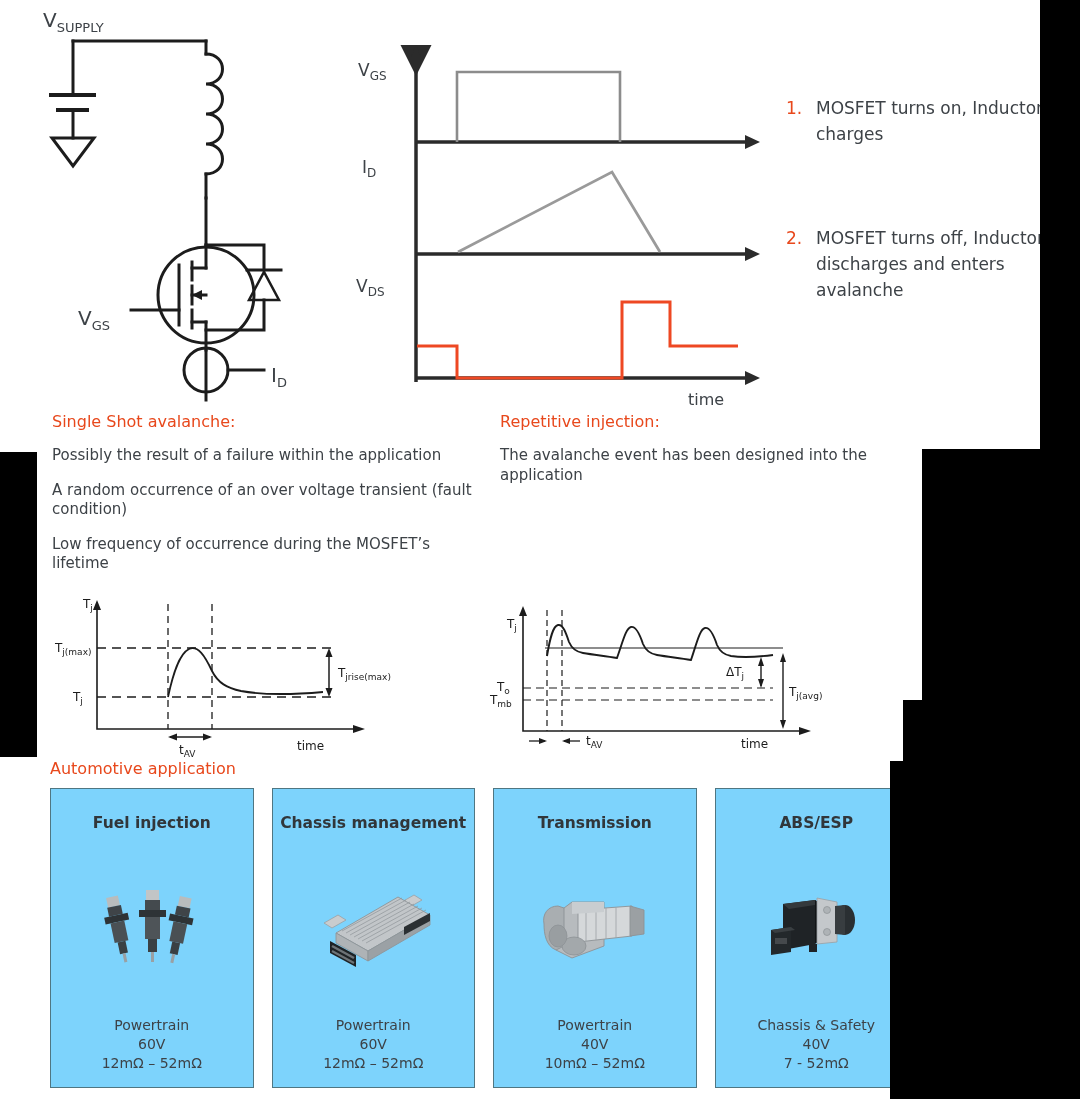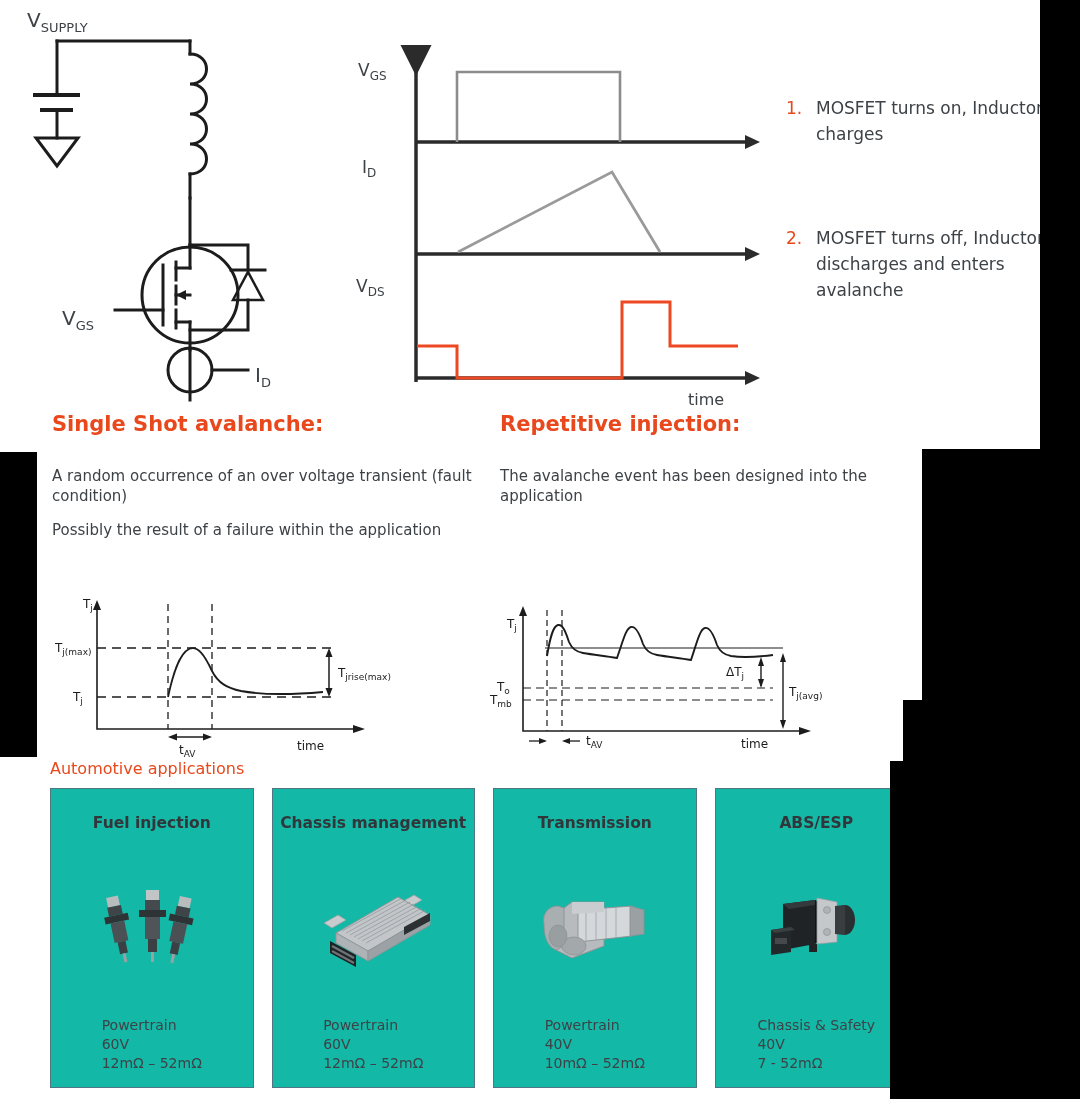--- a/index.html
+++ b/index.html
@@ -15,55 +15,55 @@
 
   
   .mask{position:absolute;background:#000000;}
   #mask-left   {left:0;   top:452px; width:37px;  height:305px;}
   #mask-right-a{left:922px;top:449px; width:158px; height:280px;}
   #mask-right-b{left:903px;top:700px; width:177px; height:61px;}
   #mask-right-c{left:890px;top:761px; width:190px; height:338px;}
   #mask-right-top{left:1040px;top:0px; width:40px; height:449px;}
 
   
-  #circuit{left:0;top:0;width:340px;height:400px;}
+  #circuit{left:16px;top:0;width:340px;height:400px;}
 
   
   #waveform{left:340px;top:30px;width:430px;height:380px;}
 
   
   #steps{left:786px;top:95px;width:260px;}
   .step{display:flex;margin-bottom:78px;}
   .step-num{color:#e8481c;font-size:17px;width:30px;flex:0 0 30px;line-height:26px;}
   .step-txt{font-size:17px;line-height:26px;color:#3d4247;}
 
   
   #col-left {left:52px; top:412px; width:420px;}
   #col-right{left:500px;top:412px; width:420px;}
-  .col-head{color:#e8481c;font-weight:bold;font-size:21px;margin-bottom:31px;}
+  .col-head{color:#e8481c;font-weight:normal;font-size:16px;margin-bottom:15px;}
   .col-p{font-size:15px;line-height:19.5px;margin-bottom:15px;color:#3d4247;}
 
   
   #graph-single{left:55px; top:592px; width:390px;height:165px;}
   #graph-rep   {left:483px;top:598px; width:360px;height:160px;}
 
   
   #auto-title{left:50px;top:759px;font-size:16px;color:#e8481c;}
   #cards{left:50px;top:788px;width:868px;height:300px;display:flex;gap:18px;}
   .card{
     flex:1 1 0;
     border:1.6px solid #4f7682;
-    background:#14b8a6;
+    background:#7dd3fc;
     display:flex;flex-direction:column;align-items:center;
     box-sizing:border-box;
     padding-top:24px;padding-bottom:14px;
   }
   .card-title{font-weight:bold;font-size:15.5px;color:#31363a;text-align:center;line-height:21px;}
   .card-img{flex:1 1 auto;display:flex;align-items:center;justify-content:center;width:100%;}
-  .card-specs{font-size:14px;line-height:19px;color:#3d4247;}
+  .card-specs{font-size:14px;line-height:19px;text-align:center;color:#3d4247;}
 
   svg{display:block;overflow:visible;}
   text{font-family:"DejaVu Sans","Liberation Sans",sans-serif;}
 </style>
 </head>
 <body>
 
 <div class="abs" id="circuit">
   <svg width="340" height="400" viewBox="0 0 340 400">
     <g stroke="#1c1c1c" stroke-width="3" fill="none" stroke-linecap="square">
@@ -161,22 +161,23 @@
     <span class="step-txt">MOSFET turns on, Inductor charges</span>
   </div>
   <div class="step">
     <span class="step-num">2.</span>
     <span class="step-txt">MOSFET turns off, Inductor discharges and enters avalanche</span>
   </div>
 </div>
 
 <div class="abs" id="col-left">
   <div class="col-head">Single Shot avalanche:</div>
+  <div class="col-p">Possibly the result of a failure within the application</div>
   <div class="col-p">A random occurrence of an over voltage transient (fault condition)</div>
-  <div class="col-p">Possibly the result of a failure within the application</div>
+  <div class="col-p">Low frequency of occurrence during the MOSFET’s lifetime</div>
 </div>
 
 <div class="abs" id="col-right">
   <div class="col-head">Repetitive injection:</div>
   <div class="col-p">The avalanche event has been designed into the application</div>
 </div>
 
 <div class="abs" id="graph-single">
   <svg width="390" height="165" viewBox="0 0 390 165">
 
@@ -249,21 +250,21 @@
     <text x="24" y="30" font-size="12" fill="#1c1c1c">T<tspan font-size="9" dy="3">j</tspan></text>
     <text x="14" y="93" font-size="12" fill="#1c1c1c">T<tspan font-size="9" dy="3">o</tspan></text>
     <text x="7" y="106" font-size="12" fill="#1c1c1c">T<tspan font-size="9" dy="3">mb</tspan></text>
     <text x="243" y="78" font-size="12" fill="#1c1c1c">ΔT<tspan font-size="9" dy="3">j</tspan></text>
     <text x="306" y="98" font-size="12" fill="#1c1c1c">T<tspan font-size="9" dy="3">j(avg)</tspan></text>
     <text x="103" y="147" font-size="12" fill="#1c1c1c">t<tspan font-size="9" dy="3">AV</tspan></text>
     <text x="258" y="150" font-size="12" fill="#1c1c1c">time</text>
   </svg>
 </div>
 
-<div class="abs" id="auto-title">Automotive applications</div>
+<div class="abs" id="auto-title">Automotive application</div>
 
 <div class="abs" id="cards">
 
   <div class="card">
     <div class="card-title">Fuel injection</div>
     <div class="card-img">
       <svg width="120" height="90" viewBox="0 0 120 90">
         <g>
 
           <g transform="rotate(-12 26 45)">

